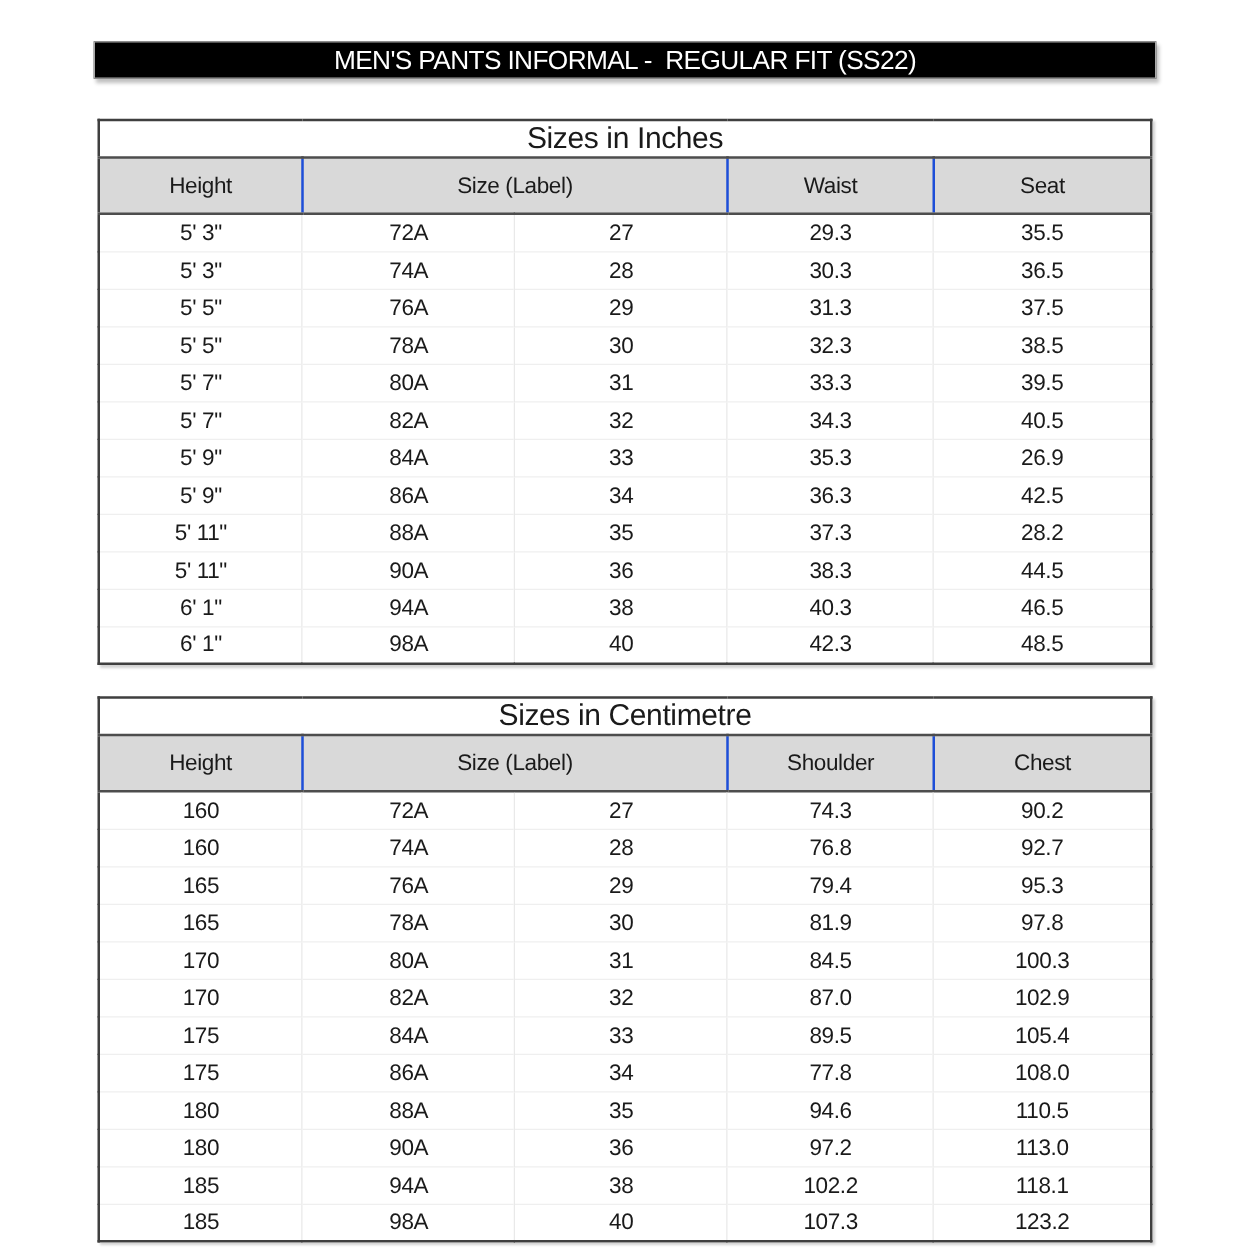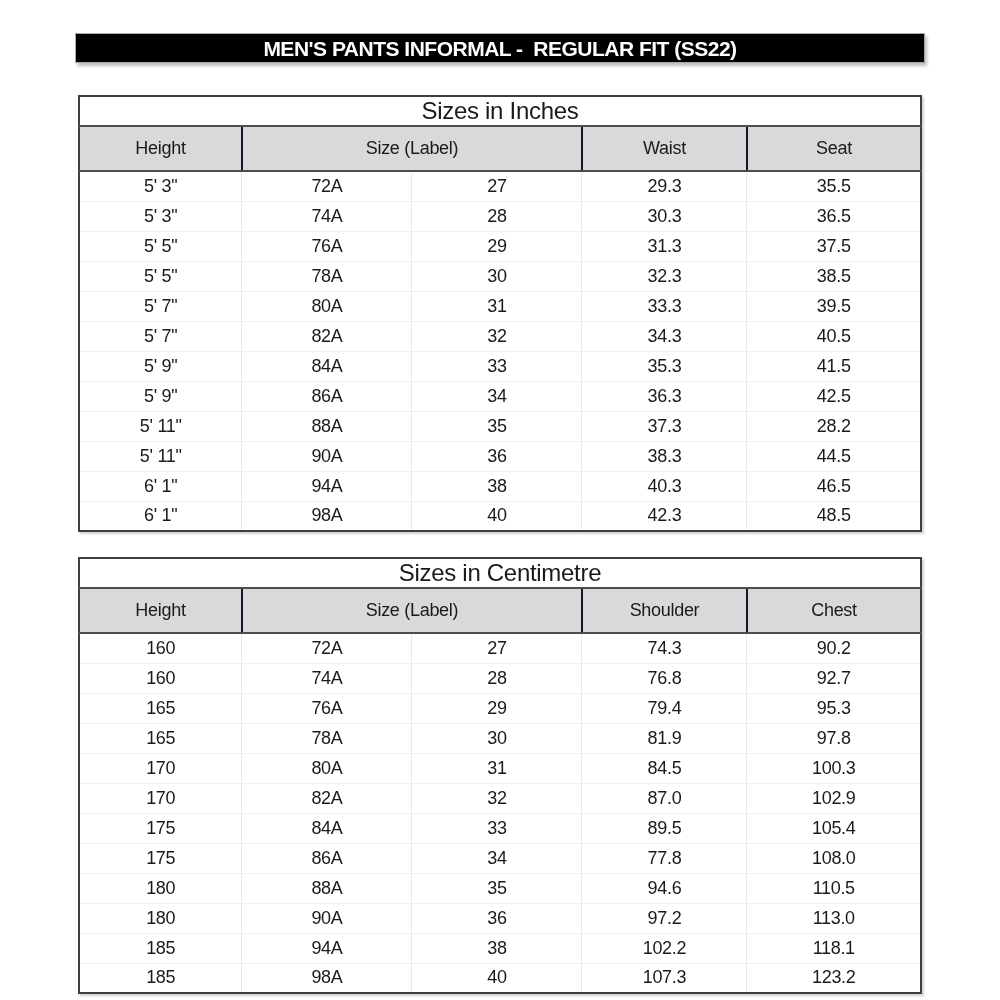--- a/index.html
+++ b/index.html
@@ -14,21 +14,21 @@
   }
   .page { width: 1000px; height: 1000px; overflow: hidden; }
 
   .title-bar {
     width: 850px;
     height: 30px;
     margin: 33px auto 0 auto;
     background: #000000;
     color: #ffffff;
     font-size: 21px;
-    font-weight: 700;
+    font-weight: 400;
     line-height: 29px;
     text-align: center;
     letter-spacing: -0.5px;
     white-space: pre;
     border: 1px solid #a8a8a8;
     box-shadow: 2px 3px 3px rgba(0,0,0,0.25);
   }
 
   table.size-table {
     width: 842px;
@@ -54,21 +54,21 @@
     height: 45px;
     background: #d9d9d9;
     font-size: 18px;
     font-weight: 400;
     letter-spacing: -0.3px;
     text-align: center;
     border-top: 2px solid #4d4d4d;
     border-bottom: 2px solid #4d4d4d;
     padding: 0;
   }
-  .header-row th + th { border-left: 2px solid #0f172a; }
+  .header-row th + th { border-left: 2px solid #1d4ed8; }
 
   tbody td {
     height: 30px;
     font-size: 18px;
     letter-spacing: -0.3px;
     text-align: center;
     vertical-align: middle;
     background: #ffffff;
     padding: 0;
     white-space: pre;
@@ -143,21 +143,21 @@
           <td>82A</td>
           <td>32</td>
           <td>34.3</td>
           <td>40.5</td>
         </tr>
         <tr>
           <td>5' 9"</td>
           <td>84A</td>
           <td>33</td>
           <td>35.3</td>
-          <td>41.5</td>
+          <td>26.9</td>
         </tr>
         <tr>
           <td>5' 9"</td>
           <td>86A</td>
           <td>34</td>
           <td>36.3</td>
           <td>42.5</td>
         </tr>
         <tr>
           <td>5' 11"</td>

